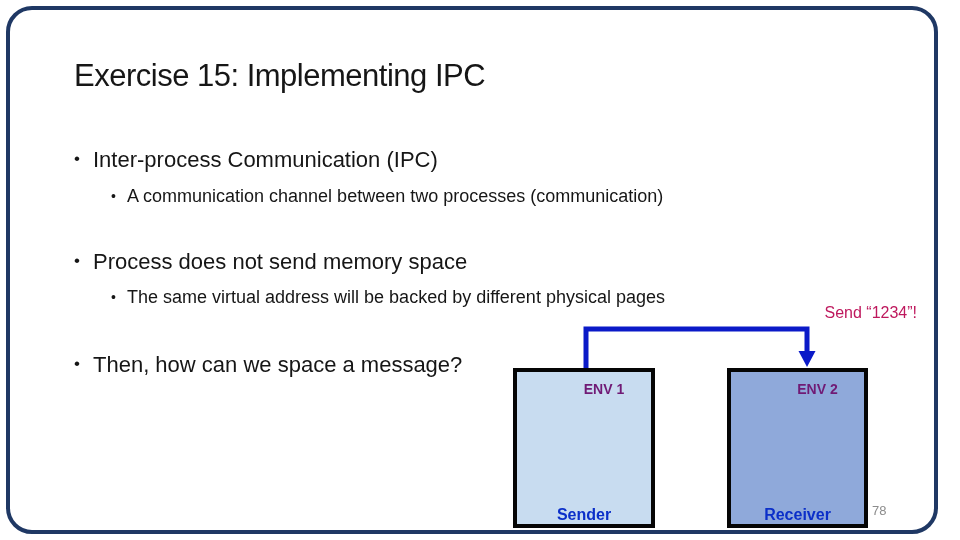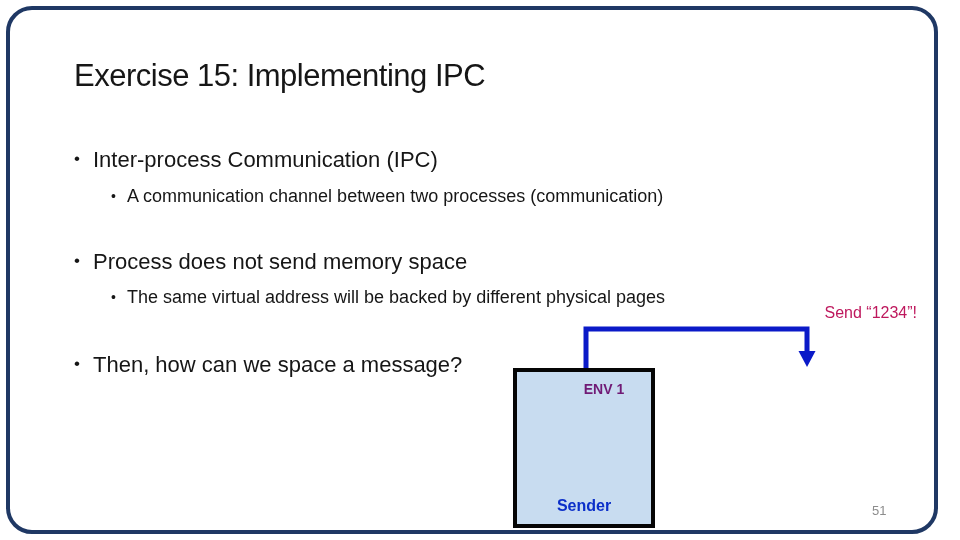--- a/index.html
+++ b/index.html
@@ -34,21 +34,21 @@
     position:absolute; top:368px; height:160px; box-sizing:border-box;
     border:4px solid #050505;
   }
   .env1 { left:513px; width:142px; background:#C8DCF0; }
   .env2 { left:727px; width:141px; background:#8FA9DA; }
   .env-title {
     position:absolute; top:9px; left:0; width:100%; text-align:center;
     font-size:14px; font-weight:700; color:#701a75;margin-left:20px;
   }
   .env-role {
-    position:absolute; bottom:9px; left:0; width:100%; text-align:center;
+    position:absolute; bottom:0; left:0; width:100%; text-align:center;
     font-size:16px; font-weight:bold; color:#0B2FC9;
   }
   .page-number {
     position:absolute; left:872px; top:503px; font-size:13px; color:#8C8C8C;
   }
 </style>
 </head>
 <body>
 
 <div class="slide">
@@ -87,16 +87,20 @@
   <svg class="arrow-svg" width="960" height="540" viewBox="0 0 960 540">
     <path d="M 586 368 L 586 329 L 807 329 L 807 352" fill="none" stroke="#0B1AC8" stroke-width="5"></path>
     <polygon points="807,367 798.5,351 815.5,351" fill="#0B1AC8"></polygon>
   </svg>
 
   <div class="env-box env1">
     <div class="env-title">ENV 1</div>
     <div class="env-role">Sender</div>
   </div>
 
+  <div class="env-box env2">
+    <div class="env-title">ENV 2</div>
+    <div class="env-role">Receiver</div>
+  </div>
 
-  <div class="page-number">51</div>
+  <div class="page-number">78</div>
 
 </div>
 
 </body></html>

